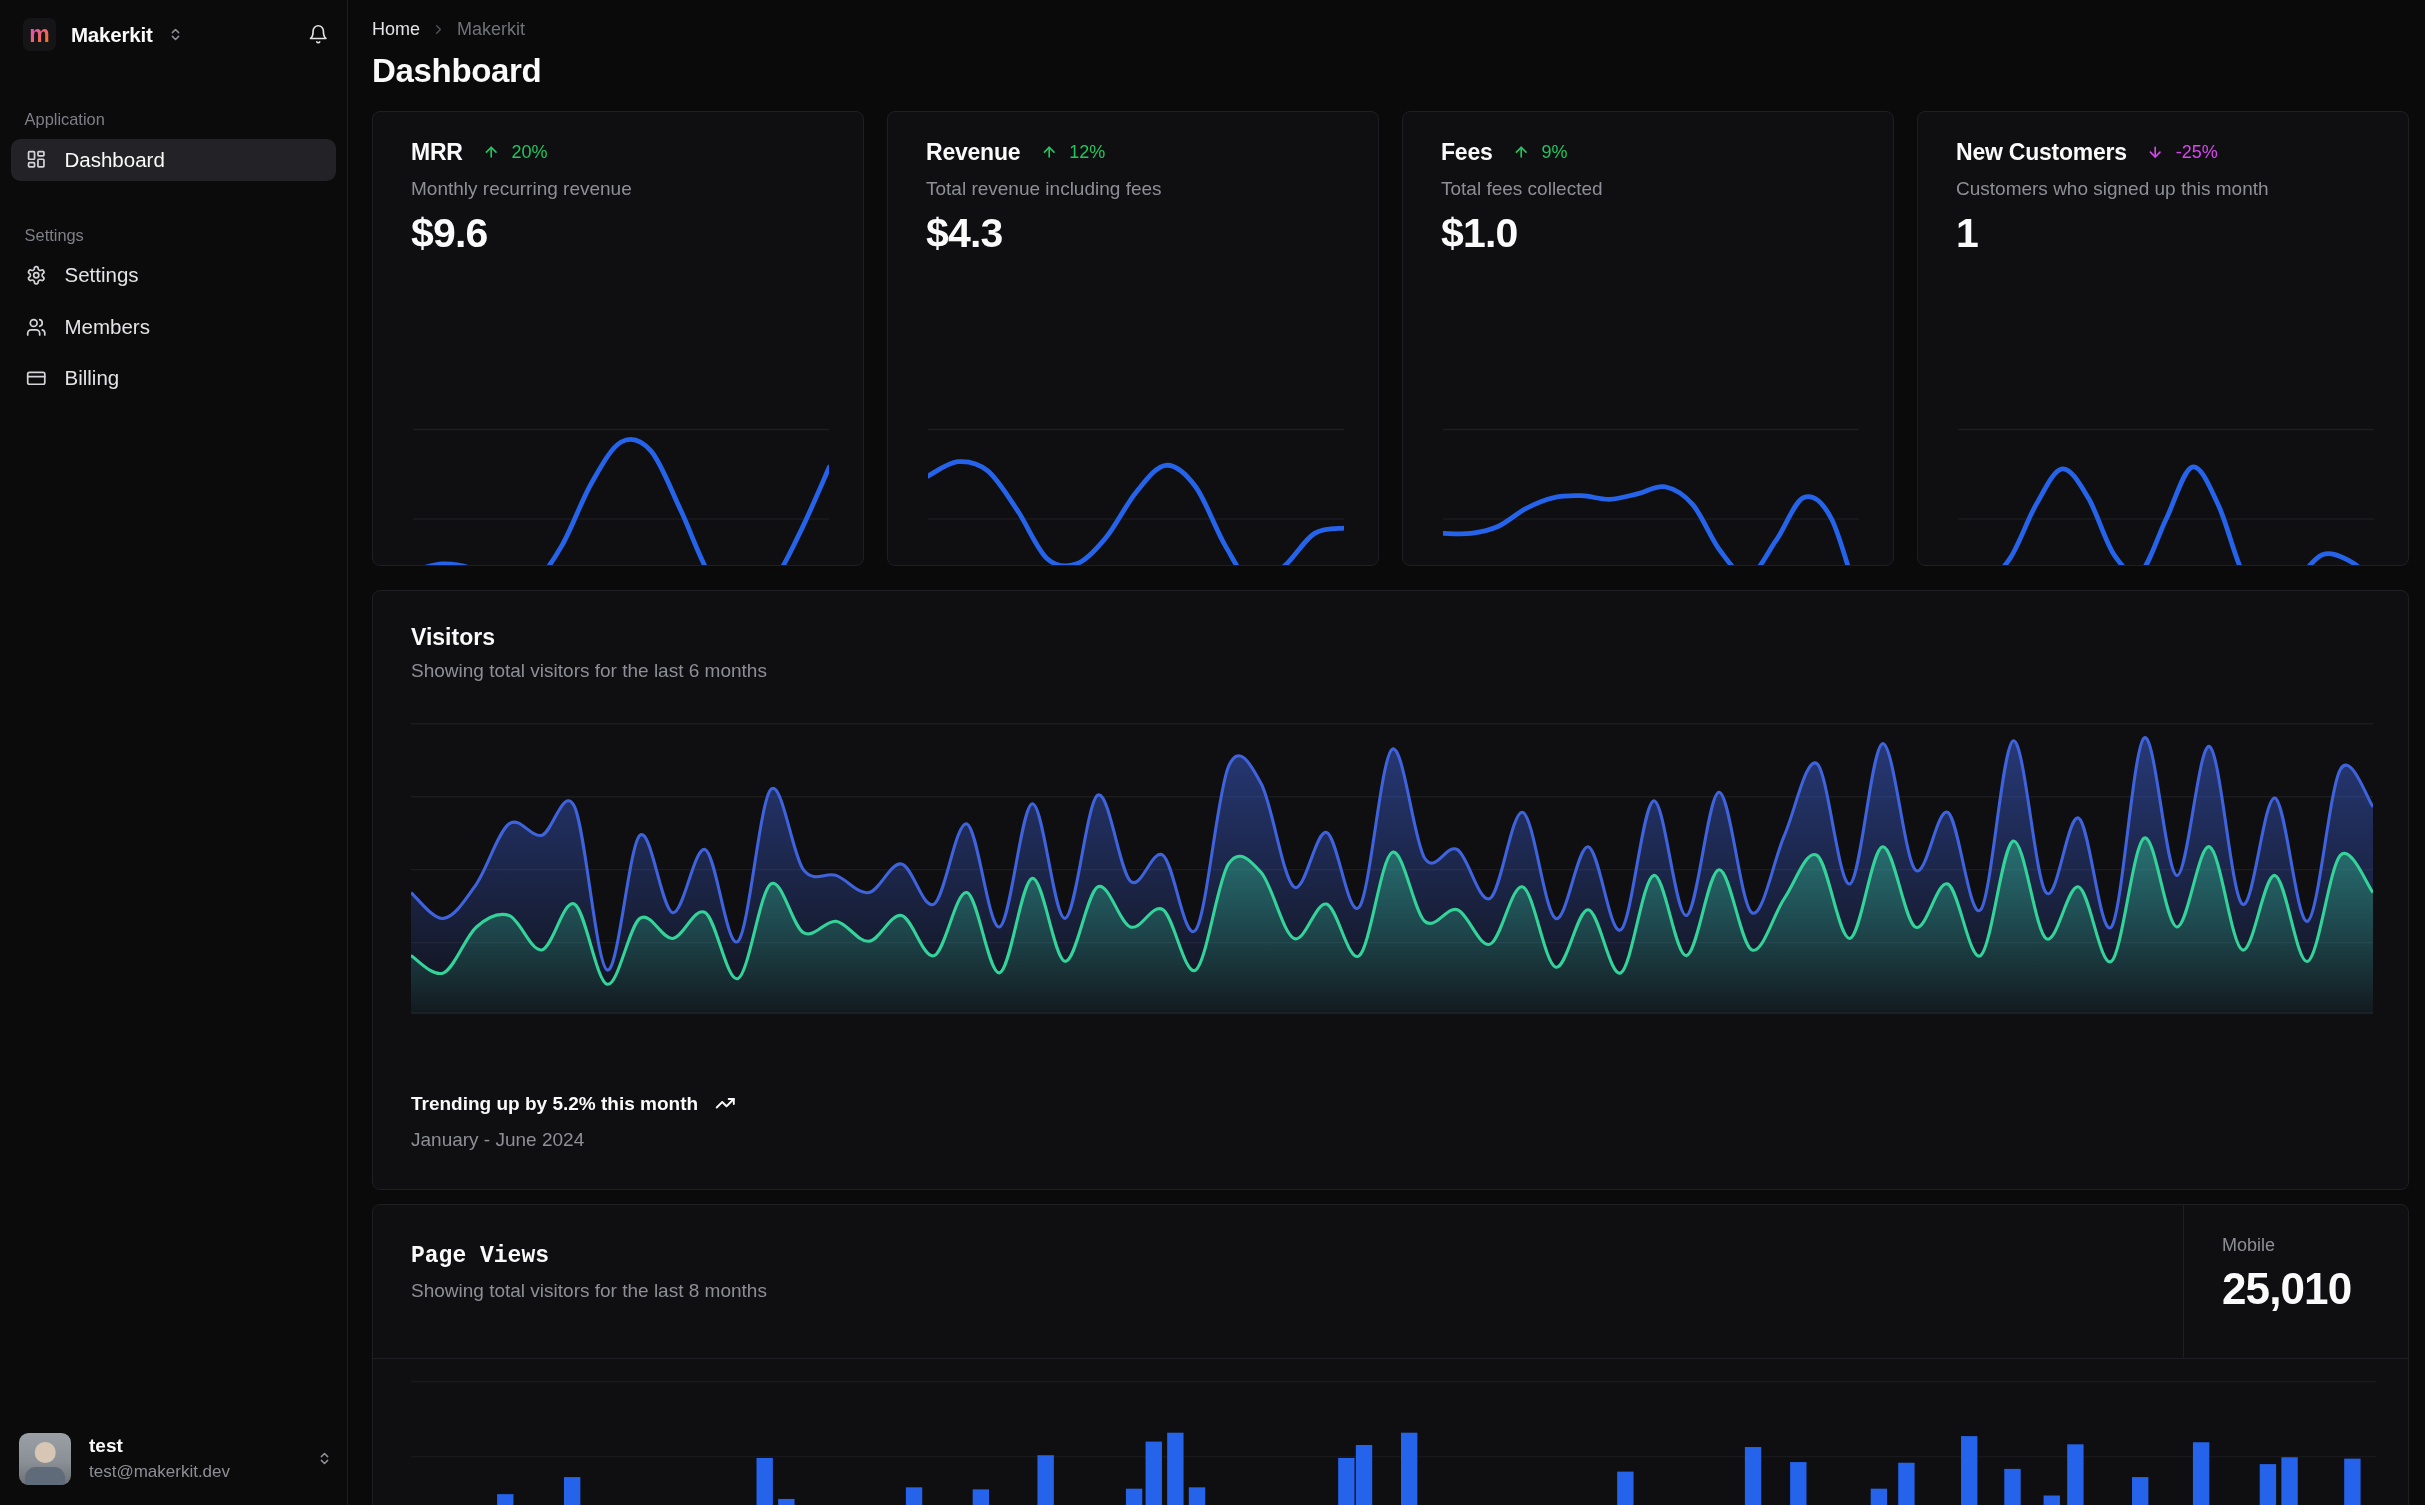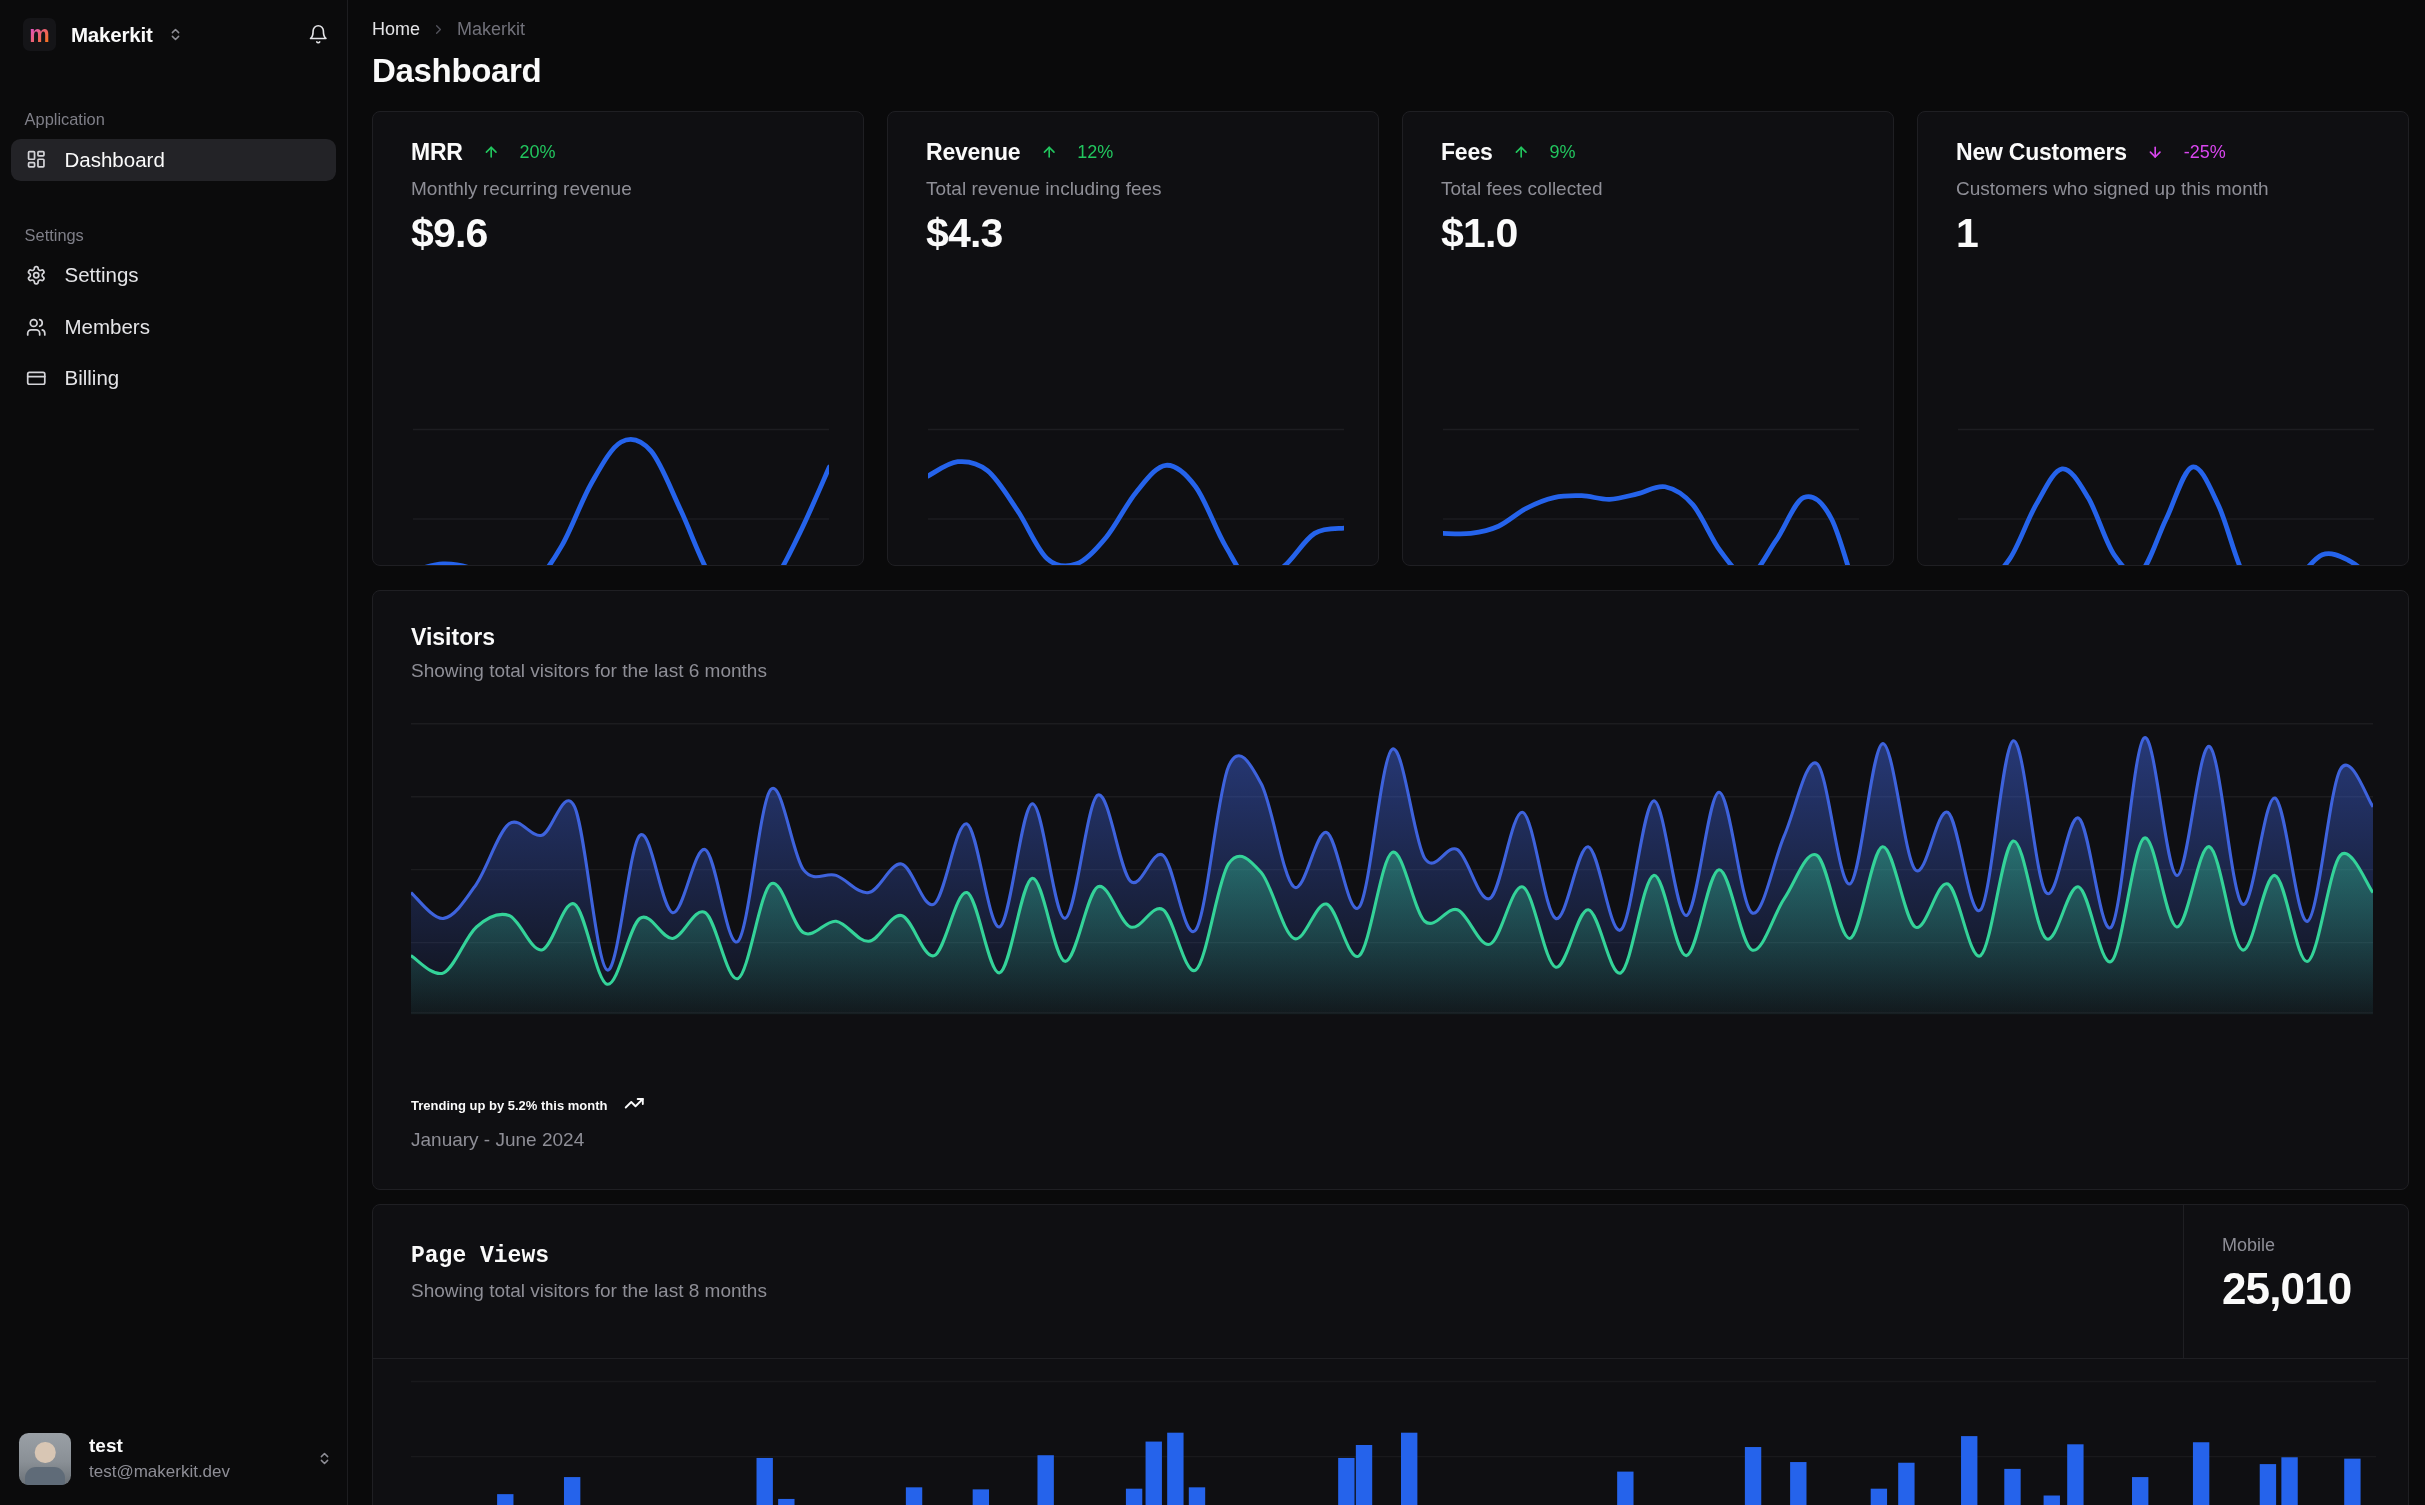--- a/index.html
+++ b/index.html
@@ -46,32 +46,32 @@
   .crumb-home { color:#e4e4e7; cursor:pointer; }
   .crumb-sep { color:#52525b; display:flex; }
   .crumb-current { color:#71717a; }
   .page-title { margin-top:8.2px; font-size:33px; font-weight:700; letter-spacing:-0.01em; height:38px; }
   
   .cards-row { margin-top:21px; display:grid; grid-template-columns:repeat(4,1fr); gap:23px; }
   .card { background:#0f0f12; border:1.4px solid #1f1f23; border-radius:8px; }
   .stat-card { position:relative; height:455px; padding:27px 38px 0; overflow:hidden; }
   .stat-head { display:flex; align-items:center; gap:20.5px; }
   .stat-title { font-size:23px; font-weight:600; letter-spacing:-0.01em; }
-  .badge { display:flex; align-items:center; gap:20px; font-size:18px; }
+  .badge { display:flex; align-items:center; gap:12px; font-size:18px; }
   .badge.up { color:#22c55e; } .badge.down { color:#d946ef; }
   .stat-desc { margin-top:12.3px; font-size:19px; color:#8e8e96; }
   .stat-value { margin-top:10px; font-size:41px; font-weight:700; letter-spacing:-0.02em; }
   .stat-chart { position:absolute; left:40px; right:40px; top:312px; height:188px; }
   
   .visitors-card { position:relative; margin-top:24px; height:600px; overflow:hidden; }
   .vc-title { padding:33px 38px 0; font-size:23px; font-weight:600; }
   .vc-sub { padding:9.6px 38px 0; font-size:19px; color:#8e8e96; }
   .visitors-chart { position:absolute; left:38px; top:130px; width:1962px; height:296px; }
-  .vc-footer-line1 { position:absolute; left:38px; top:502px; display:flex; align-items:flex-end; gap:17px;
-    font-size:13px; font-weight:600; }
+  .vc-footer-line1 { position:absolute; left:38px; top:502px; display:flex; align-items:flex-start; gap:17px;
+    font-size:19px; font-weight:600; }
   .vc-footer-line1 .ticon { display:flex; color:#fafafa; }
   .vc-footer-line2 { position:absolute; left:38px; top:538px; font-size:19px; color:#8e8e96; }
   
   .pv-card { position:relative; margin-top:14.3px; height:409px; overflow:hidden; }
   .pv-header { position:absolute; left:0; top:0; right:0; height:154px; border-bottom:1.4px solid #1f1f23; }
   .pv-title { padding:38px 0 0 38px; font-size:23px; font-weight:600;font-family:Liberation Mono, monospace; }
   .pv-sub { padding:11px 0 0 38px; font-size:19px; color:#8e8e96; }
   .pv-toggle { position:absolute; top:0; height:154px; border-left:1.4px solid #1f1f23;
     padding:30px 0 0 38px; cursor:pointer; }
   .pv-toggle.desktop { left:1576px; width:234px; background:#1b1b1e; }

